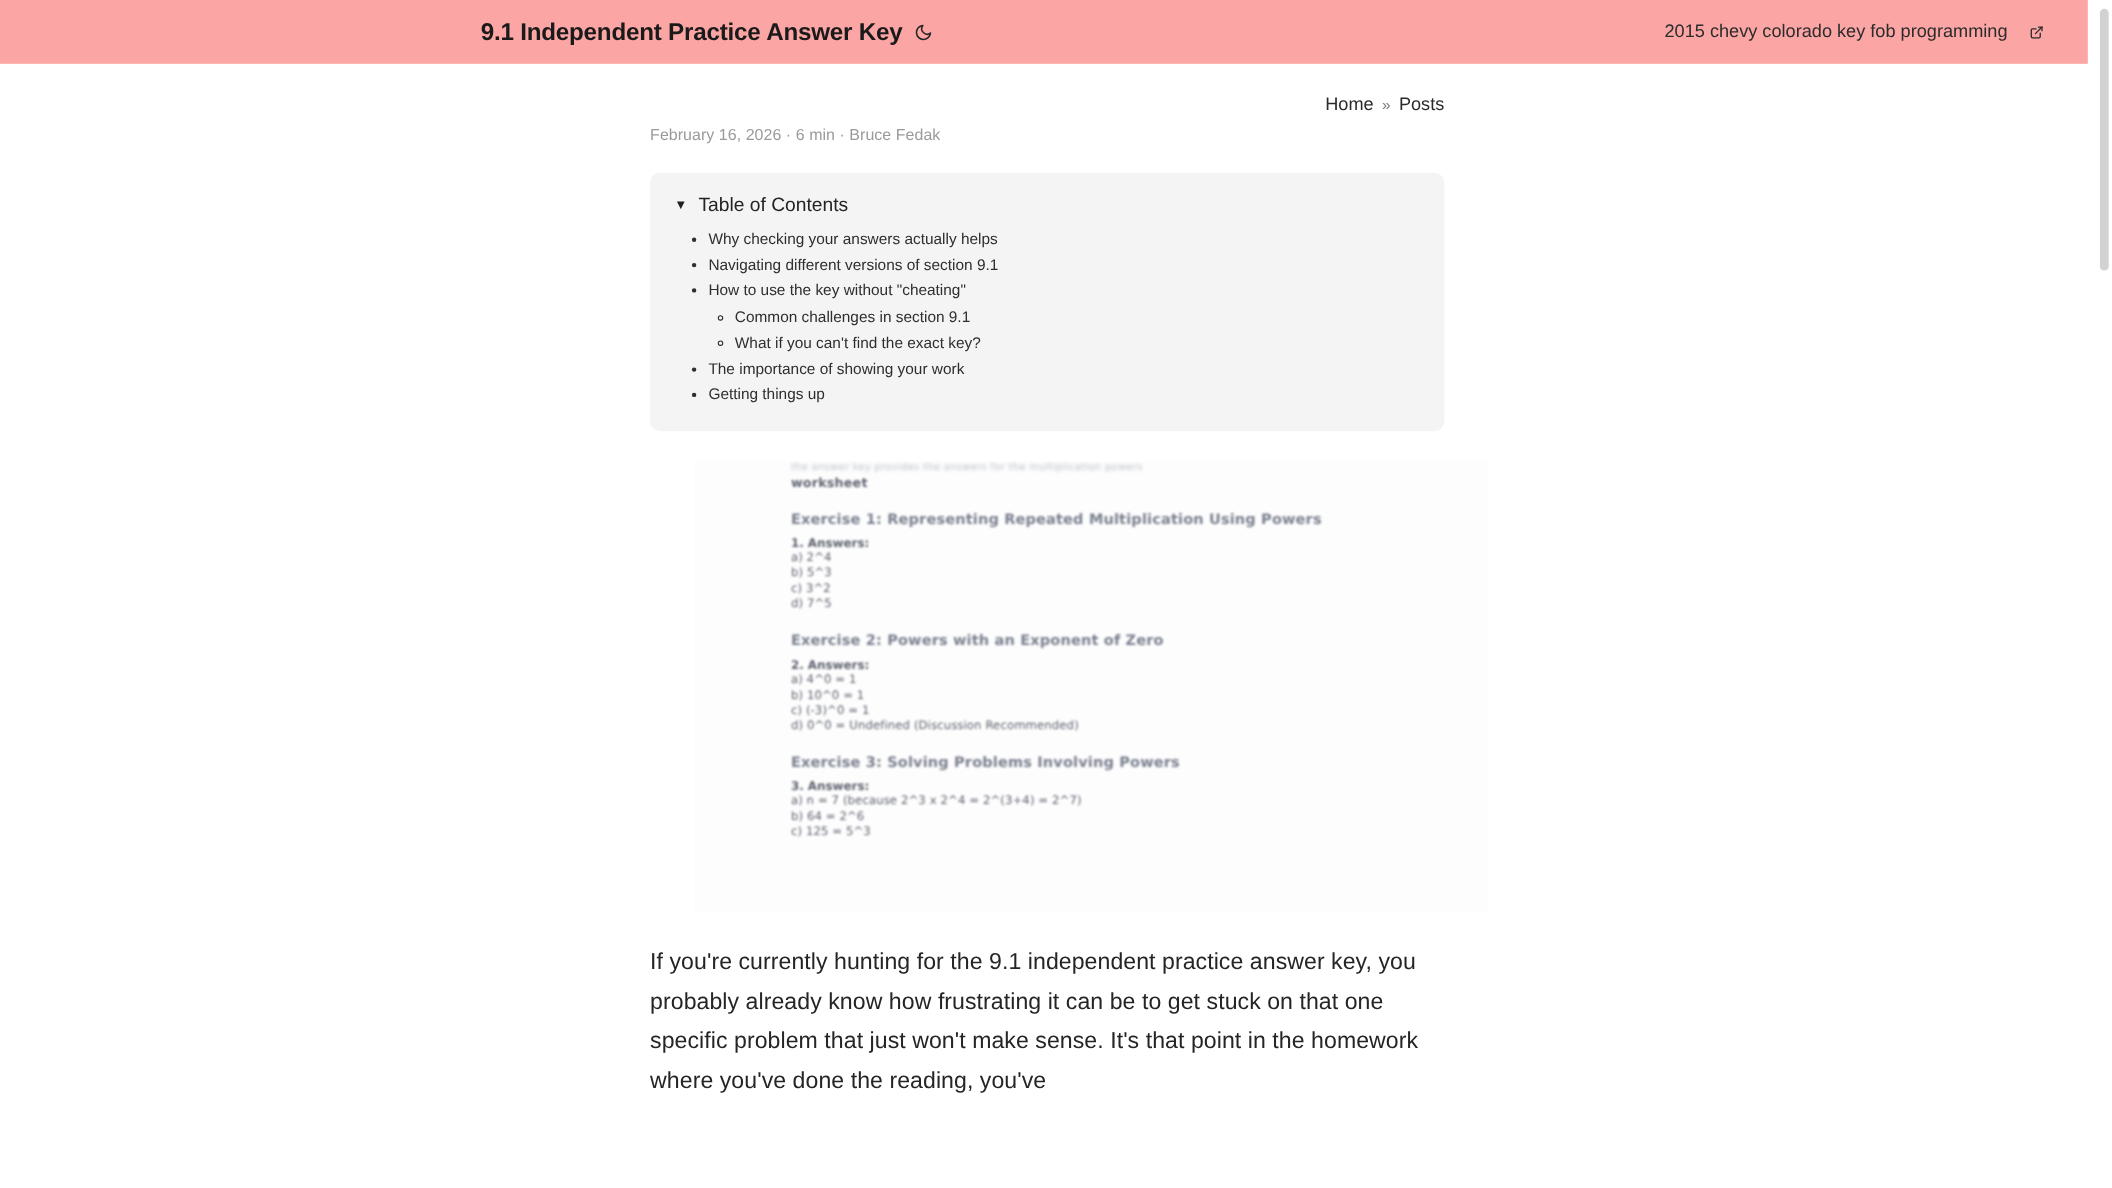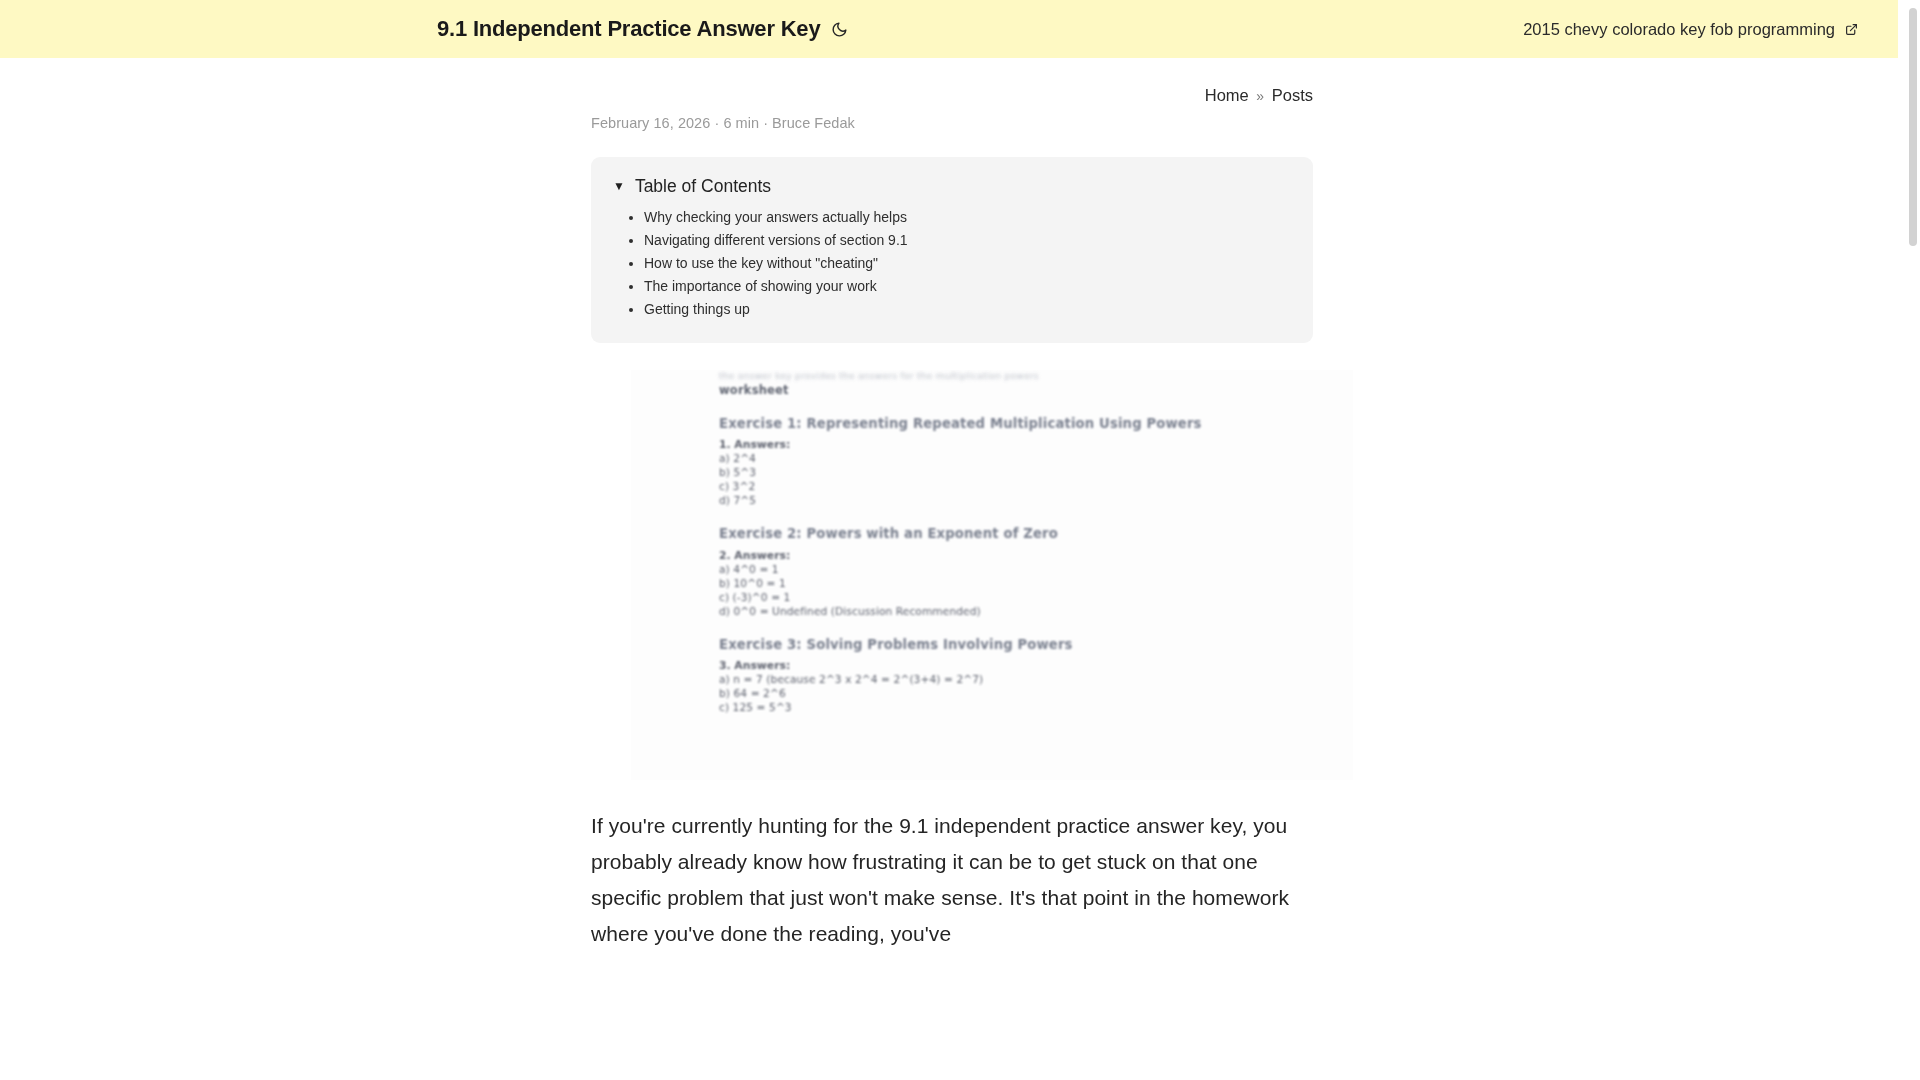--- a/index.html
+++ b/index.html
@@ -12,34 +12,34 @@
     overflow: hidden;
   }
   .page { position: relative; width: 1920px; height: 1080px; background:#fff; }
 
   
   .site-header {
     position: absolute; top: 0; left: 0;
     width: 1898px; height: 58px;
     display: flex; align-items: center;
     padding: 0 40px 0 0;
-    background: #fef9c3;
+    background: #fca5a5;
   }
   .brand-wrap {
     display: flex; align-items: center; gap: 11px;
     margin-left: 437px;
   }
   .brand-title {
     font-size: 22px; font-weight: bold; letter-spacing: -0.2px;
     color: #1a1a1a; line-height: 1; white-space: nowrap;
   }
   .moon-icon { display:flex; align-items:center; color:#262626; }
   .header-spacer { flex: 1; }
   .header-link {
-    display: flex; align-items: center; gap: 10px;
+    display: flex; align-items: center; gap: 20px;
     font-size: 16.5px; color: #2b2b2b; white-space: nowrap;
     text-decoration: none; margin-right: 0px; justify-content: center;
   }
   .ext-icon { display:flex; align-items:center; color:#2b2b2b; }
 
   
   .article {
     position: absolute; top: 86px; left: 591px; width: 722px;
   }
   .breadcrumb {
@@ -168,20 +168,28 @@
       </div>
       <ul>
         <li>
           <a href="#">Why checking your answers actually helps</a>
         </li>
         <li>
           <a href="#">Navigating different versions of section 9.1</a>
         </li>
         <li>
           <a href="#">How to use the key without "cheating"</a>
+          <ul>
+            <li>
+              <a href="#">Common challenges in section 9.1</a>
+            </li>
+            <li>
+              <a href="#">What if you can't find the exact key?</a>
+            </li>
+          </ul>
         </li>
         <li>
           <a href="#">The importance of showing your work</a>
         </li>
         <li>
           <a href="#">Getting things up</a>
         </li>
       </ul>
     </div>
 

